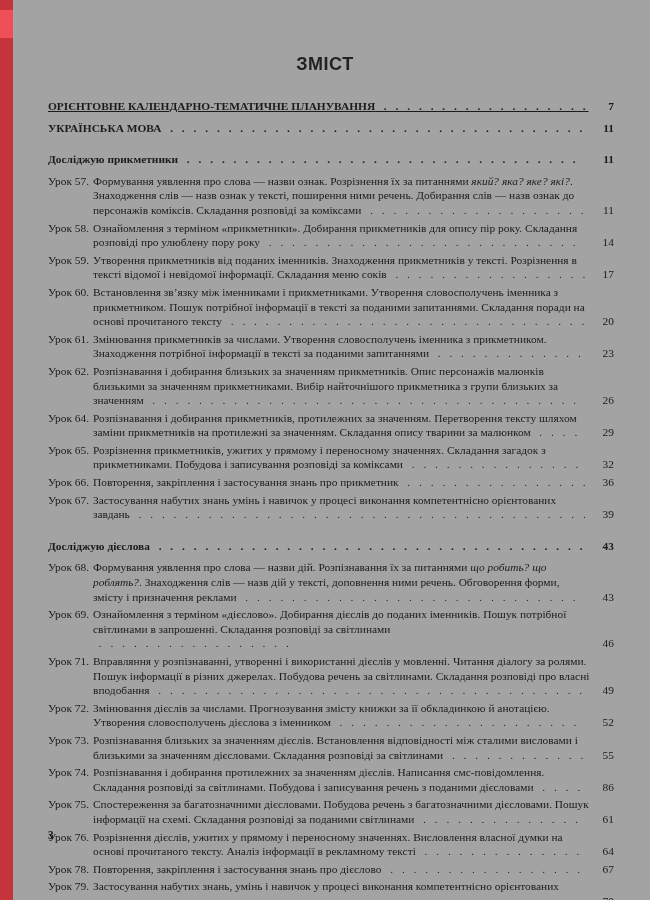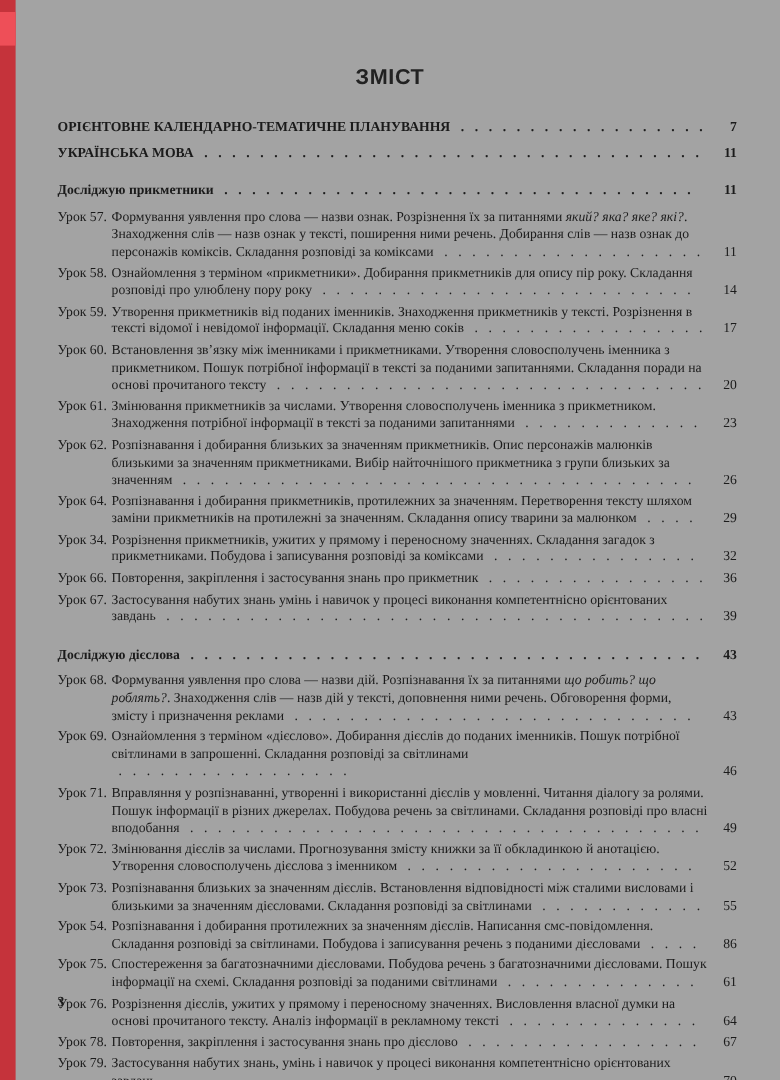--- a/index.html
+++ b/index.html
@@ -50,21 +50,21 @@
     letter-spacing: 3px;
     color: #1b1b1b;
   }
   .entry .pg {
     position: absolute; right: 0; bottom: 0;
     text-align: right;
   }
   .entry.chapter, .entry.section { font-weight: 700; }
   .entry.chapter { margin-bottom: 7px; }
   .entry.section { margin-top: 17px; margin-bottom: 7px; }
-  .toc .entry:first-child { margin-top: 0; }
+  .toc .entry:first-child { margin-top: 0; text-decoration: underline; }
   .folio {
     position: absolute; left: 48px; top: 829px;
     font-size: 11.5px; font-weight: 700;
   }
   i { font-style: italic; text-align: center; }
 </style>
 </head>
 <body>
 
 <div class="page">
@@ -109,21 +109,21 @@
   </div>
       <div class="entry lesson">
     <span class="lbl">Урок 62.</span>
     <span class="txt"><span class="body"><span>Розпізнавання і добирання близьких за значенням прикметників. Опис персонажів малюнків близькими за значенням прикметниками. Вибір найточнішого прикметника з групи близьких за значенням</span></span> <span class="dots">&nbsp;.&nbsp;.&nbsp;.&nbsp;.&nbsp;.&nbsp;.&nbsp;.&nbsp;.&nbsp;.&nbsp;.&nbsp;.&nbsp;.&nbsp;.&nbsp;.&nbsp;.&nbsp;.&nbsp;.&nbsp;.&nbsp;.&nbsp;.&nbsp;.&nbsp;.&nbsp;.&nbsp;.&nbsp;.&nbsp;.&nbsp;.&nbsp;.&nbsp;.&nbsp;.&nbsp;.&nbsp;.&nbsp;.&nbsp;.&nbsp;.&nbsp;.&nbsp;.</span><span class="pg">26</span></span>
   </div>
       <div class="entry lesson">
     <span class="lbl">Урок 64.</span>
     <span class="txt"><span class="body"><span>Розпізнавання і добирання прикметників, протилежних за значенням. Перетворення тексту шляхом заміни прикметників на протилежні за значенням. Складання опису тварини за малюнком</span></span> <span class="dots">&nbsp;.&nbsp;.&nbsp;.&nbsp;.</span><span class="pg">29</span></span>
   </div>
       <div class="entry lesson">
-    <span class="lbl">Урок 34.</span>
+    <span class="lbl">Урок 65.</span>
     <span class="txt"><span class="body"><span>Розрізнення прикметників, ужитих у прямому і переносному значеннях. Складання загадок з прикметниками. Побудова і записування розповіді за коміксами</span></span> <span class="dots">&nbsp;.&nbsp;.&nbsp;.&nbsp;.&nbsp;.&nbsp;.&nbsp;.&nbsp;.&nbsp;.&nbsp;.&nbsp;.&nbsp;.&nbsp;.&nbsp;.&nbsp;.</span><span class="pg">32</span></span>
   </div>
       <div class="entry lesson">
     <span class="lbl">Урок 66.</span>
     <span class="txt"><span class="body"><span>Повторення, закріплення і застосування знань про прикметник</span></span> <span class="dots">&nbsp;.&nbsp;.&nbsp;.&nbsp;.&nbsp;.&nbsp;.&nbsp;.&nbsp;.&nbsp;.&nbsp;.&nbsp;.&nbsp;.&nbsp;.&nbsp;.&nbsp;.&nbsp;.</span><span class="pg">36</span></span>
   </div>
       <div class="entry lesson">
     <span class="lbl">Урок 67.</span>
     <span class="txt"><span class="body"><span>Застосування набутих знань умінь і навичок у процесі виконання компетентнісно орієнтованих завдань</span></span> <span class="dots">&nbsp;.&nbsp;.&nbsp;.&nbsp;.&nbsp;.&nbsp;.&nbsp;.&nbsp;.&nbsp;.&nbsp;.&nbsp;.&nbsp;.&nbsp;.&nbsp;.&nbsp;.&nbsp;.&nbsp;.&nbsp;.&nbsp;.&nbsp;.&nbsp;.&nbsp;.&nbsp;.&nbsp;.&nbsp;.&nbsp;.&nbsp;.&nbsp;.&nbsp;.&nbsp;.&nbsp;.&nbsp;.&nbsp;.&nbsp;.&nbsp;.&nbsp;.&nbsp;.&nbsp;.&nbsp;.</span><span class="pg">39</span></span>
   </div>
@@ -145,21 +145,21 @@
   </div>
       <div class="entry lesson">
     <span class="lbl">Урок 72.</span>
     <span class="txt"><span class="body"><span>Змінювання дієслів за числами. Прогнозування змісту книжки за її обкладинкою й анотацією. Утворення словосполучень дієслова з іменником</span></span> <span class="dots">&nbsp;.&nbsp;.&nbsp;.&nbsp;.&nbsp;.&nbsp;.&nbsp;.&nbsp;.&nbsp;.&nbsp;.&nbsp;.&nbsp;.&nbsp;.&nbsp;.&nbsp;.&nbsp;.&nbsp;.&nbsp;.&nbsp;.&nbsp;.&nbsp;.</span><span class="pg">52</span></span>
   </div>
       <div class="entry lesson">
     <span class="lbl">Урок 73.</span>
     <span class="txt"><span class="body"><span>Розпізнавання близьких за значенням дієслів. Встановлення відповідності між сталими висловами і близькими за значенням дієсловами. Складання розповіді за світлинами</span></span> <span class="dots">&nbsp;.&nbsp;.&nbsp;.&nbsp;.&nbsp;.&nbsp;.&nbsp;.&nbsp;.&nbsp;.&nbsp;.&nbsp;.&nbsp;.</span><span class="pg">55</span></span>
   </div>
       <div class="entry lesson">
-    <span class="lbl">Урок 54.</span>
+    <span class="lbl">Урок 74.</span>
     <span class="txt"><span class="body"><span>Розпізнавання і добирання протилежних за значенням дієслів. Написання смс-повідомлення. Складання розповіді за світлинами. Побудова і записування речень з поданими дієсловами</span></span> <span class="dots">&nbsp;.&nbsp;.&nbsp;.&nbsp;.</span><span class="pg">86</span></span>
   </div>
       <div class="entry lesson">
     <span class="lbl">Урок 75.</span>
     <span class="txt"><span class="body"><span>Спостереження за багатозначними дієсловами. Побудова речень з багатозначними дієсловами. Пошук інформації на схемі. Складання розповіді за поданими світлинами</span></span> <span class="dots">&nbsp;.&nbsp;.&nbsp;.&nbsp;.&nbsp;.&nbsp;.&nbsp;.&nbsp;.&nbsp;.&nbsp;.&nbsp;.&nbsp;.&nbsp;.&nbsp;.</span><span class="pg">61</span></span>
   </div>
       <div class="entry lesson">
     <span class="lbl">Урок 76.</span>
     <span class="txt"><span class="body"><span>Розрізнення дієслів, ужитих у прямому і переносному значеннях. Висловлення власної думки на основі прочитаного тексту. Аналіз інформації в рекламному тексті</span></span> <span class="dots">&nbsp;.&nbsp;.&nbsp;.&nbsp;.&nbsp;.&nbsp;.&nbsp;.&nbsp;.&nbsp;.&nbsp;.&nbsp;.&nbsp;.&nbsp;.&nbsp;.</span><span class="pg">64</span></span>
   </div>

